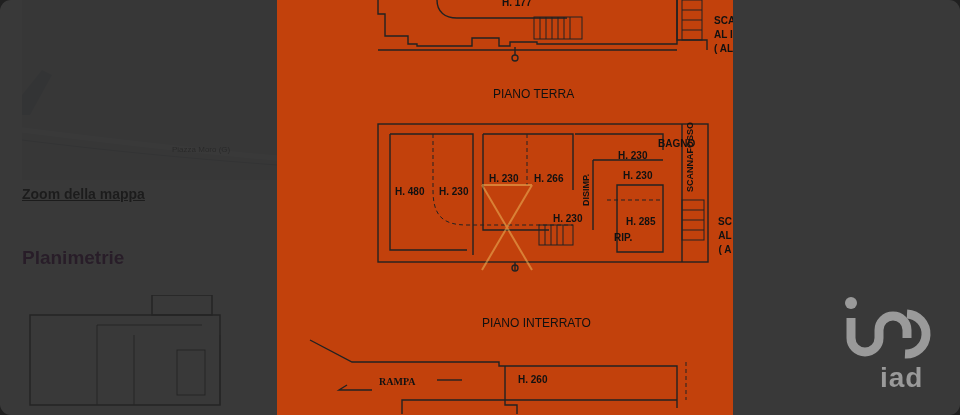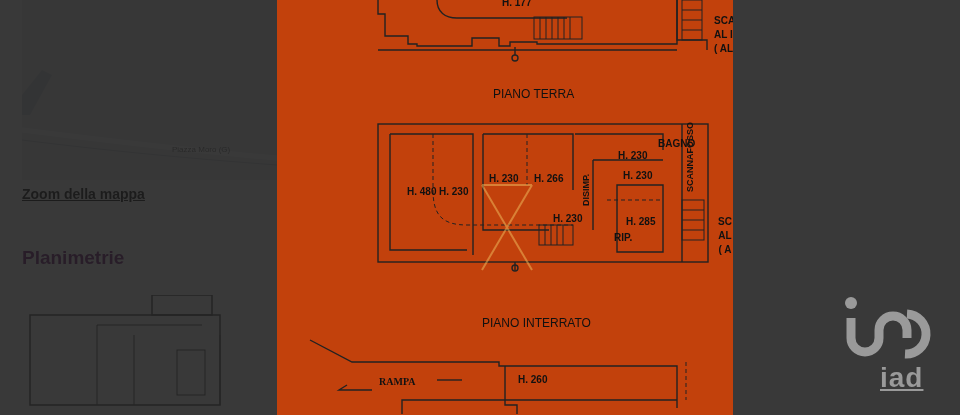--- a/index.html
+++ b/index.html
@@ -2,38 +2,38 @@
 <html><head>
 <meta charset="utf-8">
 <style>
   html, body { margin:0; padding:0; }
   body {
     width:960px; height:415px; overflow:hidden; position:relative;
     background:#343434;
     font-family:"Liberation Sans", sans-serif;
   }
   
-  .bg-page { position:absolute; left:0; top:0; width:960px; height:415px; background:#fff; }
+  .bg-page { position:absolute; left:0; top:0; width:960px; height:415px; background:#fff;border-radius:11px; }
   .bg-map { position:absolute; left:22px; top:0; width:255px; height:180px; background:#e9ecef; }
   .bg-map svg { position:absolute; left:0; top:0; }
   .bg-link { position:absolute; left:22px; top:186px; font-size:14px; font-weight:bold; color:#111; text-decoration:underline; }
   .bg-heading { position:absolute; left:22px; top:247px; font-size:19px; font-weight:bold; color:#701a75; }
   .bg-thumb { position:absolute; left:22px; top:295px; width:245px; height:120px; }
   .overlay { position:absolute; left:0; top:0; width:960px; height:415px; background:rgba(30,30,30,0.88); }
 
   
   .lightbox { position:absolute; left:277px; top:0; width:456px; height:415px; background:#c2410c; overflow:hidden; }
   .lightbox svg { position:absolute; left:0; top:0; }
   .plan-label { position:absolute; font-size:12px; color:#111; white-space:nowrap; }
   .room { position:absolute; font-size:10px; color:#111; white-space:nowrap; font-weight:bold; }
   .vert { position:absolute; font-size:9px; color:#111; white-space:nowrap; font-weight:bold; transform:rotate(-90deg); transform-origin:left top; }
   .side { position:absolute; font-size:10px; color:#111; font-weight:bold; line-height:14px; white-space:nowrap; }
 
   .logo { position:absolute; left:842px; top:294px; width:100px; height:100px; }
-  .logo-text { position:absolute; left:880px; top:362px; font-size:28px; font-weight:bold; color:#9a9a9a; letter-spacing:1px;text-decoration:underline; }
+  .logo-text { position:absolute; left:880px; top:362px; font-size:28px; font-weight:bold; color:#9a9a9a; letter-spacing:1px; }
 </style>
 </head>
 <body>
 
 <div class="bg-page">
   <div class="bg-map">
     <svg width="255" height="180">
       <polygon points="0,95 20,70 30,75 8,115 0,115" fill="#cfd3d8"></polygon>
       <path d="M0,130 C80,140 160,150 255,158" stroke="#fff" stroke-width="5" fill="none"></path>
       <path d="M0,140 C80,150 160,158 255,165" stroke="#c9ccd1" stroke-width="1" fill="none"></path>
@@ -122,21 +122,21 @@
 
   <div class="room" style="left:225px;top:-3px;">H. 177</div>
   <div class="side" style="left:437px;top:14px;">
     <div>SCA</div>
     <div>AL I</div>
     <div>( AL</div>
   </div>
 
   <div class="plan-label" style="left:216px;top:87px;">PIANO TERRA</div>
 
-  <div class="room" style="left:130px;top:186px;">H. 480</div>
+  <div class="room" style="left:118px;top:186px;">H. 480</div>
   <div class="room" style="left:162px;top:186px;">H. 230</div>
   <div class="room" style="left:212px;top:173px;">H. 230</div>
   <div class="room" style="left:257px;top:173px;">H. 266</div>
   <div class="room" style="left:341px;top:138px;padding-left:40px;">BAGNO</div>
   <div class="room" style="left:341px;top:150px;">H. 230</div>
   <div class="room" style="left:346px;top:170px;">H. 230</div>
   <div class="vert" style="left:304px;top:206px;">DISIMP.</div>
   <div class="room" style="left:276px;top:213px;">H. 230</div>
   <div class="room" style="left:309px;top:232px;margin-left:28px;">RIP.</div>
   <div class="room" style="left:349px;top:216px;text-align:right;">H. 285</div>

